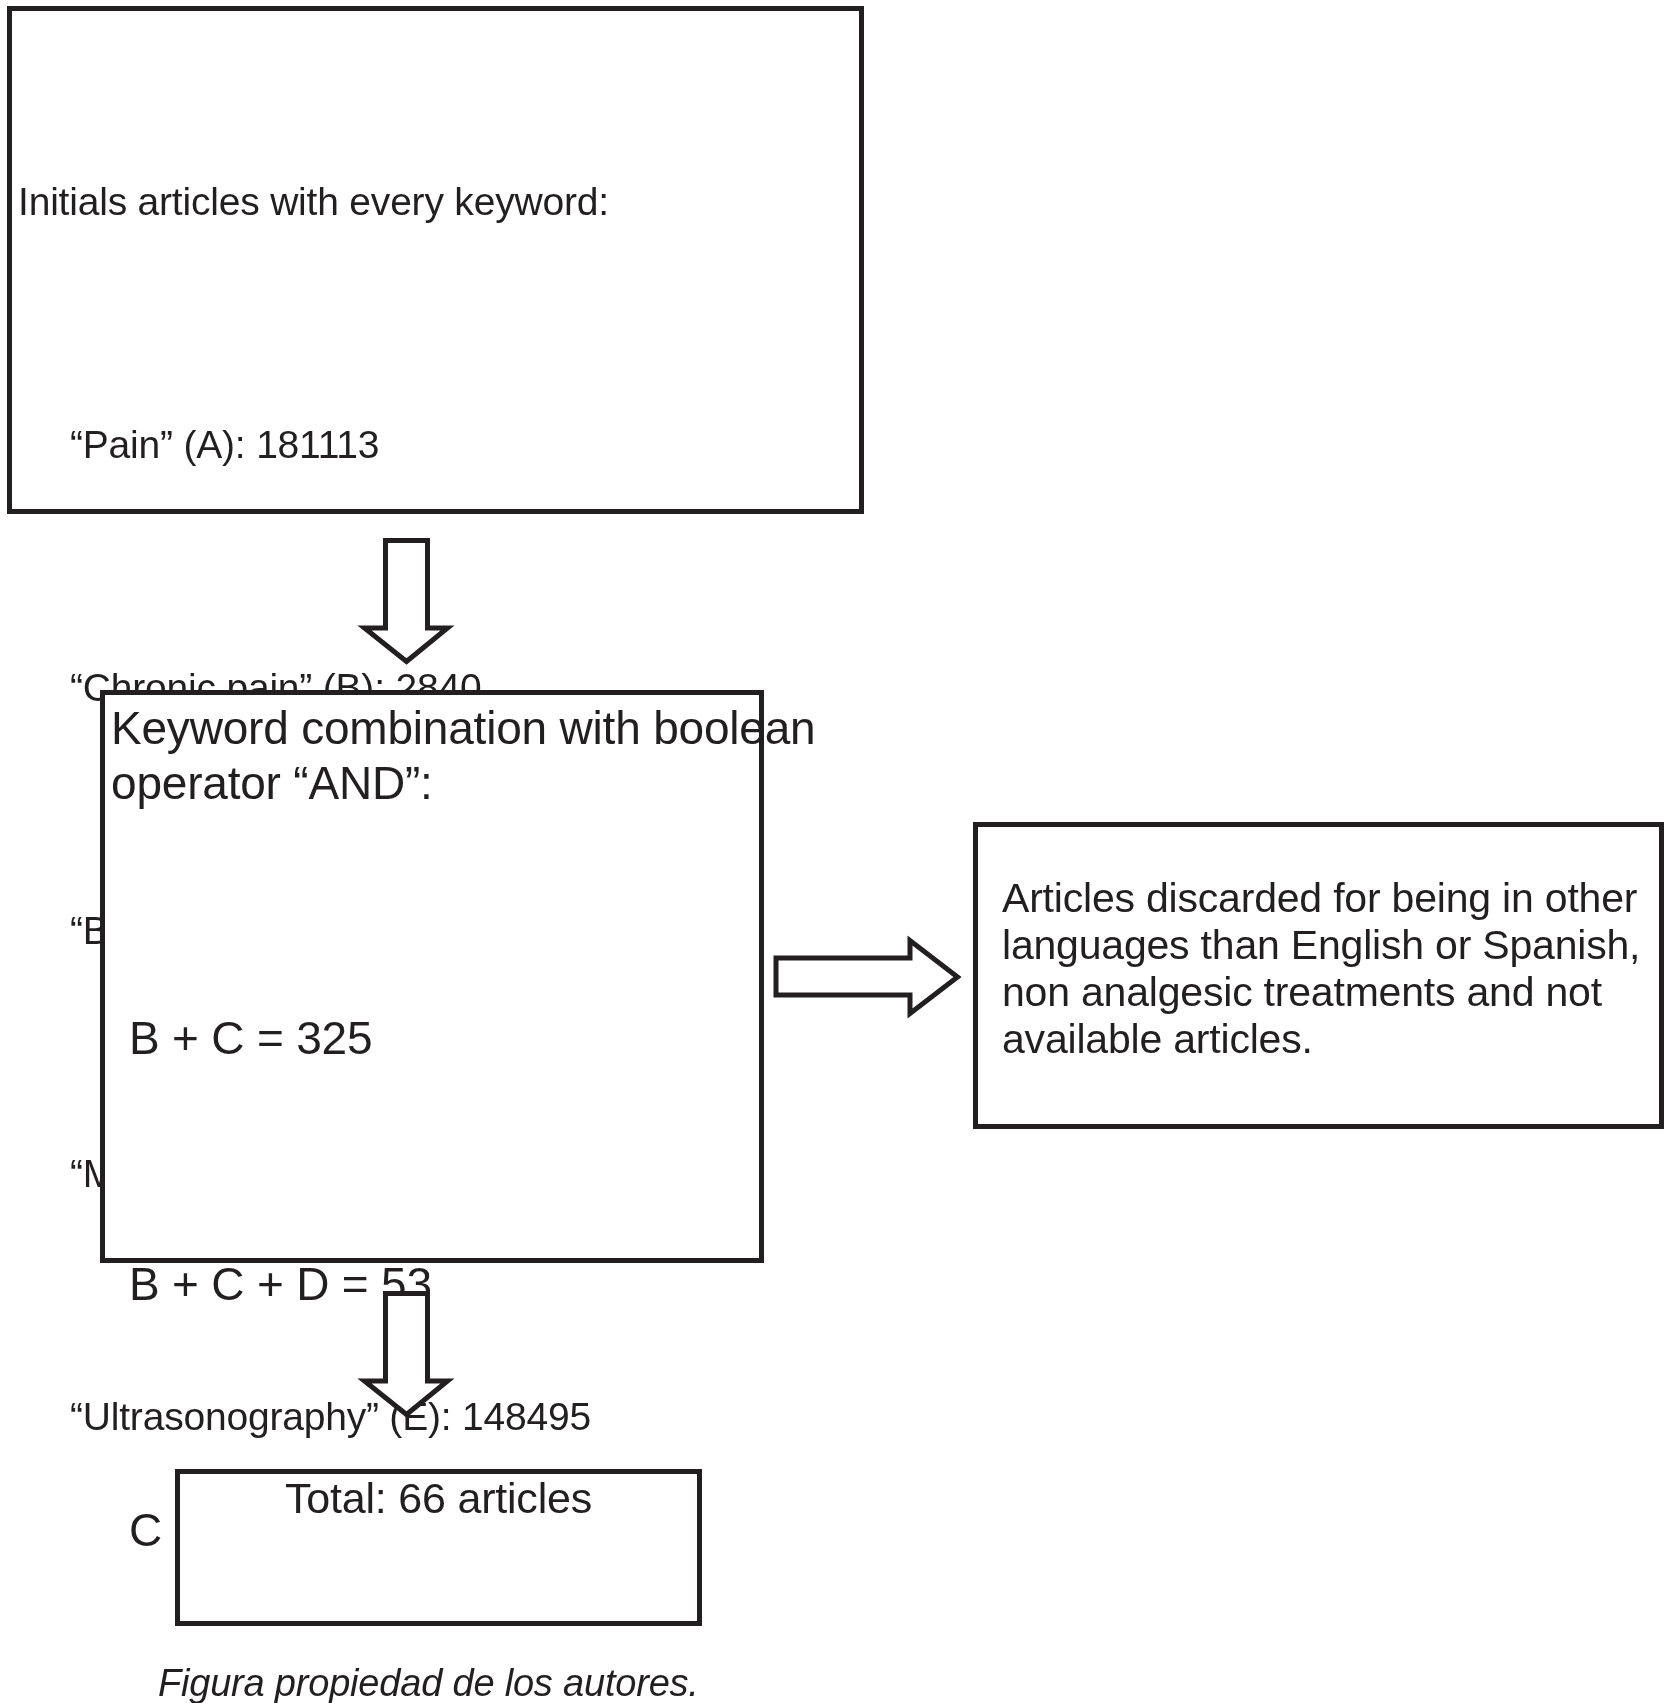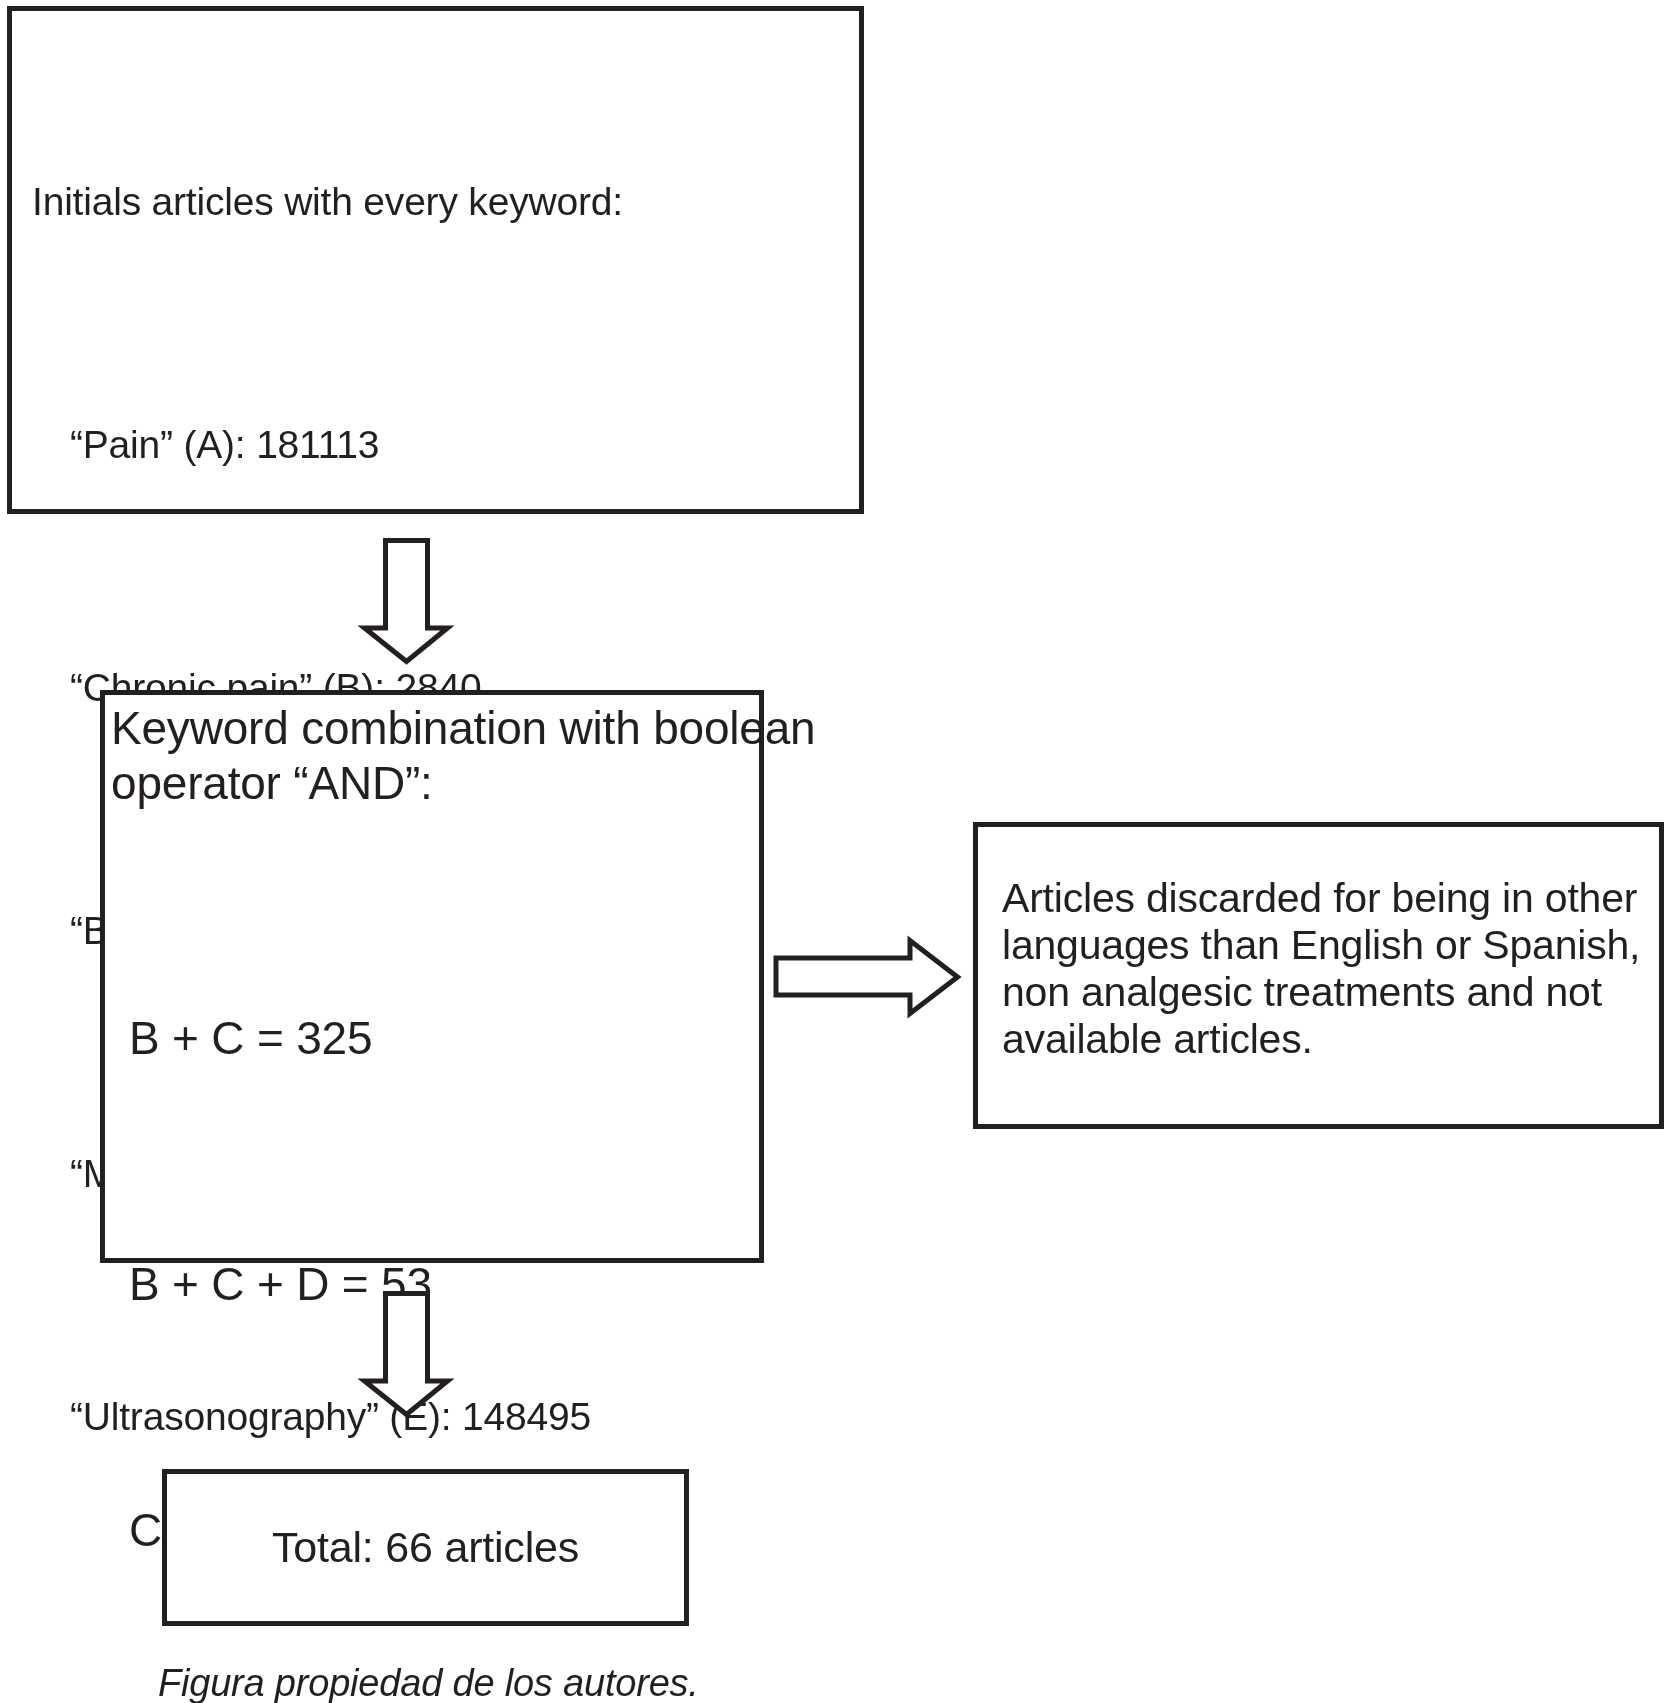--- a/index.html
+++ b/index.html
@@ -27,21 +27,21 @@
     left: 7px; top: 6px;
     width: 857px; height: 508px;
   }
   #initial-box .inner {
     margin-top: -12px;
     font-size: 39px;
     line-height: 81px;
     letter-spacing: -0.2px;
     white-space: pre;
   }
-  #initial-box .title-line { padding-left: 20px; }
+  #initial-box .title-line { padding-left: 6px; }
   #initial-box .kw-line { padding-left: 58px; }
 
   
   #combo-box {
     left: 100px; top: 690px;
     width: 664px; height: 573px;
   }
   #combo-box .combo-title {
     padding: 6px 0 0 6px;
     font-size: 46px;
@@ -66,24 +66,23 @@
   #discard-box .inner {
     padding: 48px 16px 0 24px;
     font-size: 41px;
     line-height: 47px;
     letter-spacing: -0.2px;
     white-space: pre;
   }
 
   
   #total-box {
-    left: 162px; top: 1469px;
+    left: 175px; top: 1469px;
     width: 527px; height: 157px;
     display: flex;
-    align-items: center;
     justify-content: center;
   }
   #total-box .inner {
     font-size: 43px;
     letter-spacing: -0.2px;
     white-space: pre;
   }
 
   
   #caption {

